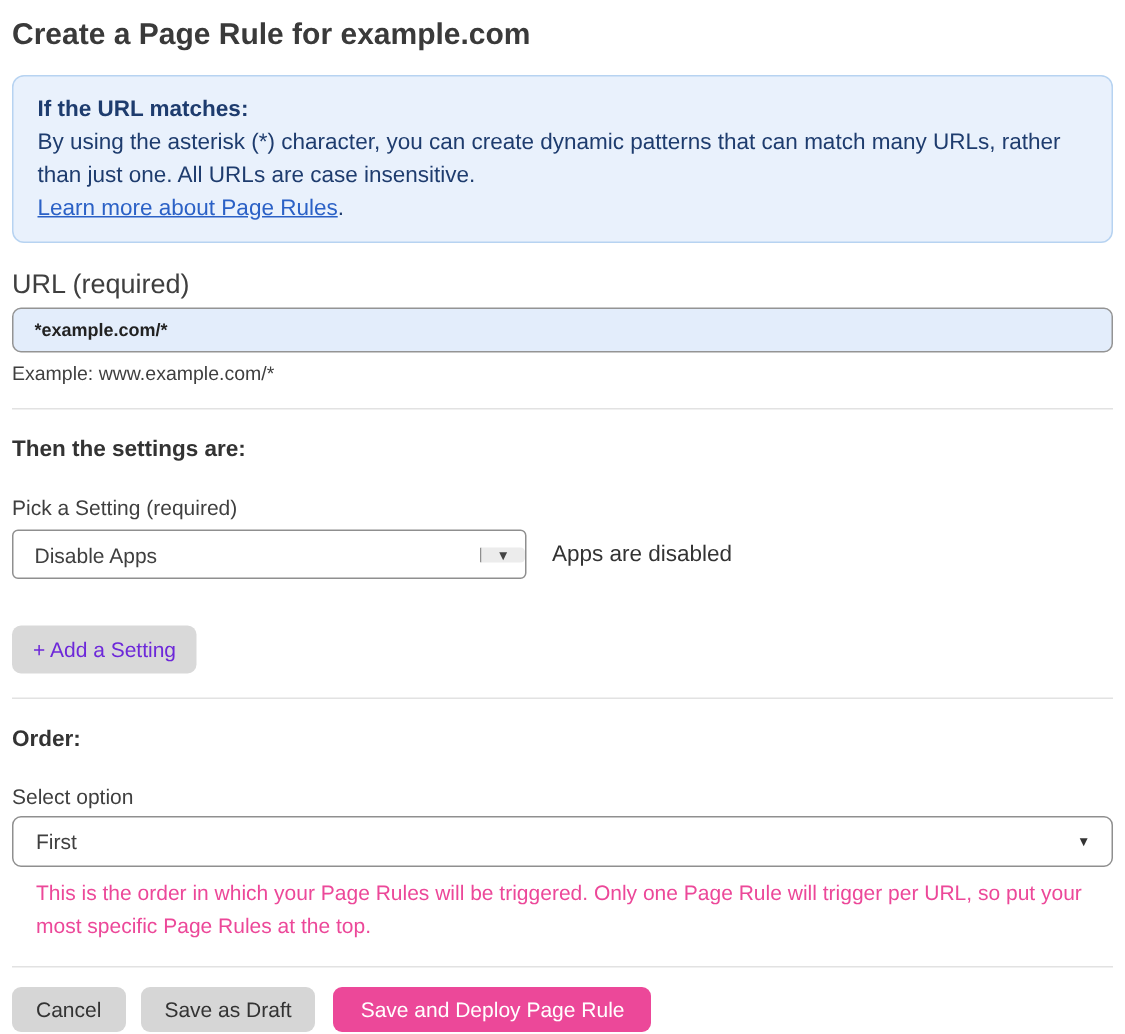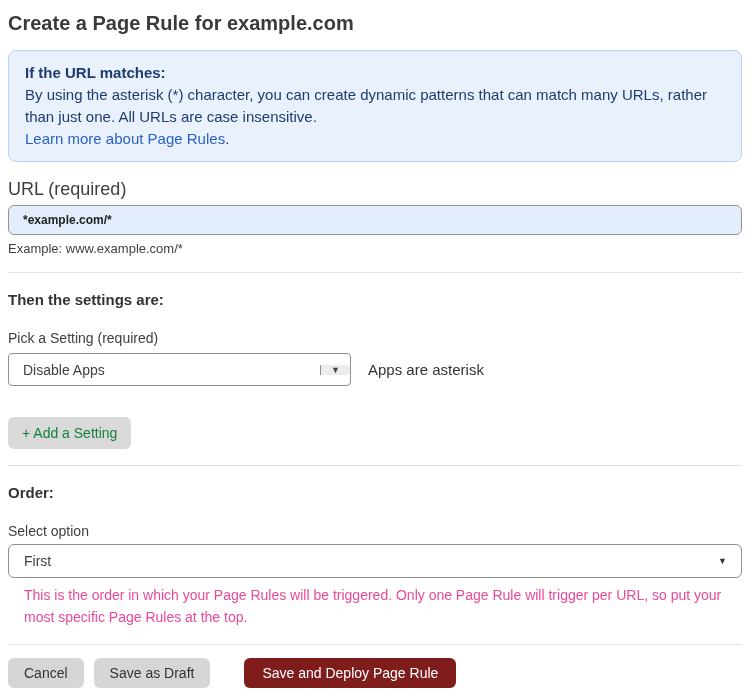--- a/index.html
+++ b/index.html
@@ -28,20 +28,21 @@
     border: 1px solid #b7d3f1;
     border-radius: 8px;
     padding: 11px 16px;
     color: #1e3c6e;
     font-size: 15px;
     line-height: 22px;
   }
   .info-box .info-heading { font-weight: bold; }
   .info-box a {
     color: #2b61c6;
+    text-decoration: underline;
     cursor: pointer;
   }
 
   .field-label {
     margin-top: 19px;
     font-size: 18px;
     color: #3f3f3f;
     line-height: 16px;
   }
 
@@ -129,21 +130,21 @@
   }
 
   .add-setting-btn {
     margin-top: 31px;
     background: #d9d9d9;
     border: none;
     border-radius: 6px;
     padding: 8px 14px;
     font-family: "Liberation Sans", sans-serif;
     font-size: 14px;
-    color: #15803d;
+    color: #6d28d9;
     cursor: pointer;
   }
 
   .order-select {
     margin-top: 5px;
     width: 100%;
     height: 34px;
     border: 1px solid #8f8f8f;
     border-radius: 6px;
     background: #ffffff;
@@ -186,23 +187,23 @@
     font-family: "Liberation Sans", sans-serif;
     font-size: 14px;
     cursor: pointer;
   }
   .btn-gray {
     background: #d6d6d6;
     color: #333;
     margin-right: 10px;
   }
   .btn-primary {
-    background: #7f1d1d;
+    background: #ec4899;
     color: #ffffff;
-    margin-left: 24px;
+    margin-left: 2px;
     padding: 0 18px;
   }
 </style>
 </head>
 <body>
 
 <div class="page">
 
   <h1 class="title">Create a Page Rule for example.com</h1>
 
@@ -219,21 +220,21 @@
   <hr class="divider">
 
   <div class="section-heading">Then the settings are:</div>
 
   <div class="picker-label">Pick a Setting (required)</div>
   <div class="setting-row">
     <div class="dropdown">
       <div class="dd-value">Disable Apps</div>
       <div class="dd-arrow">▼</div>
     </div>
-    <div class="setting-status">Apps are asterisk</div>
+    <div class="setting-status">Apps are disabled</div>
   </div>
 
   <button class="add-setting-btn">+ Add a Setting</button>
 
   <hr class="divider">
 
   <div class="section-heading">Order:</div>
 
   <div class="picker-label">Select option</div>
   <div class="order-select">

